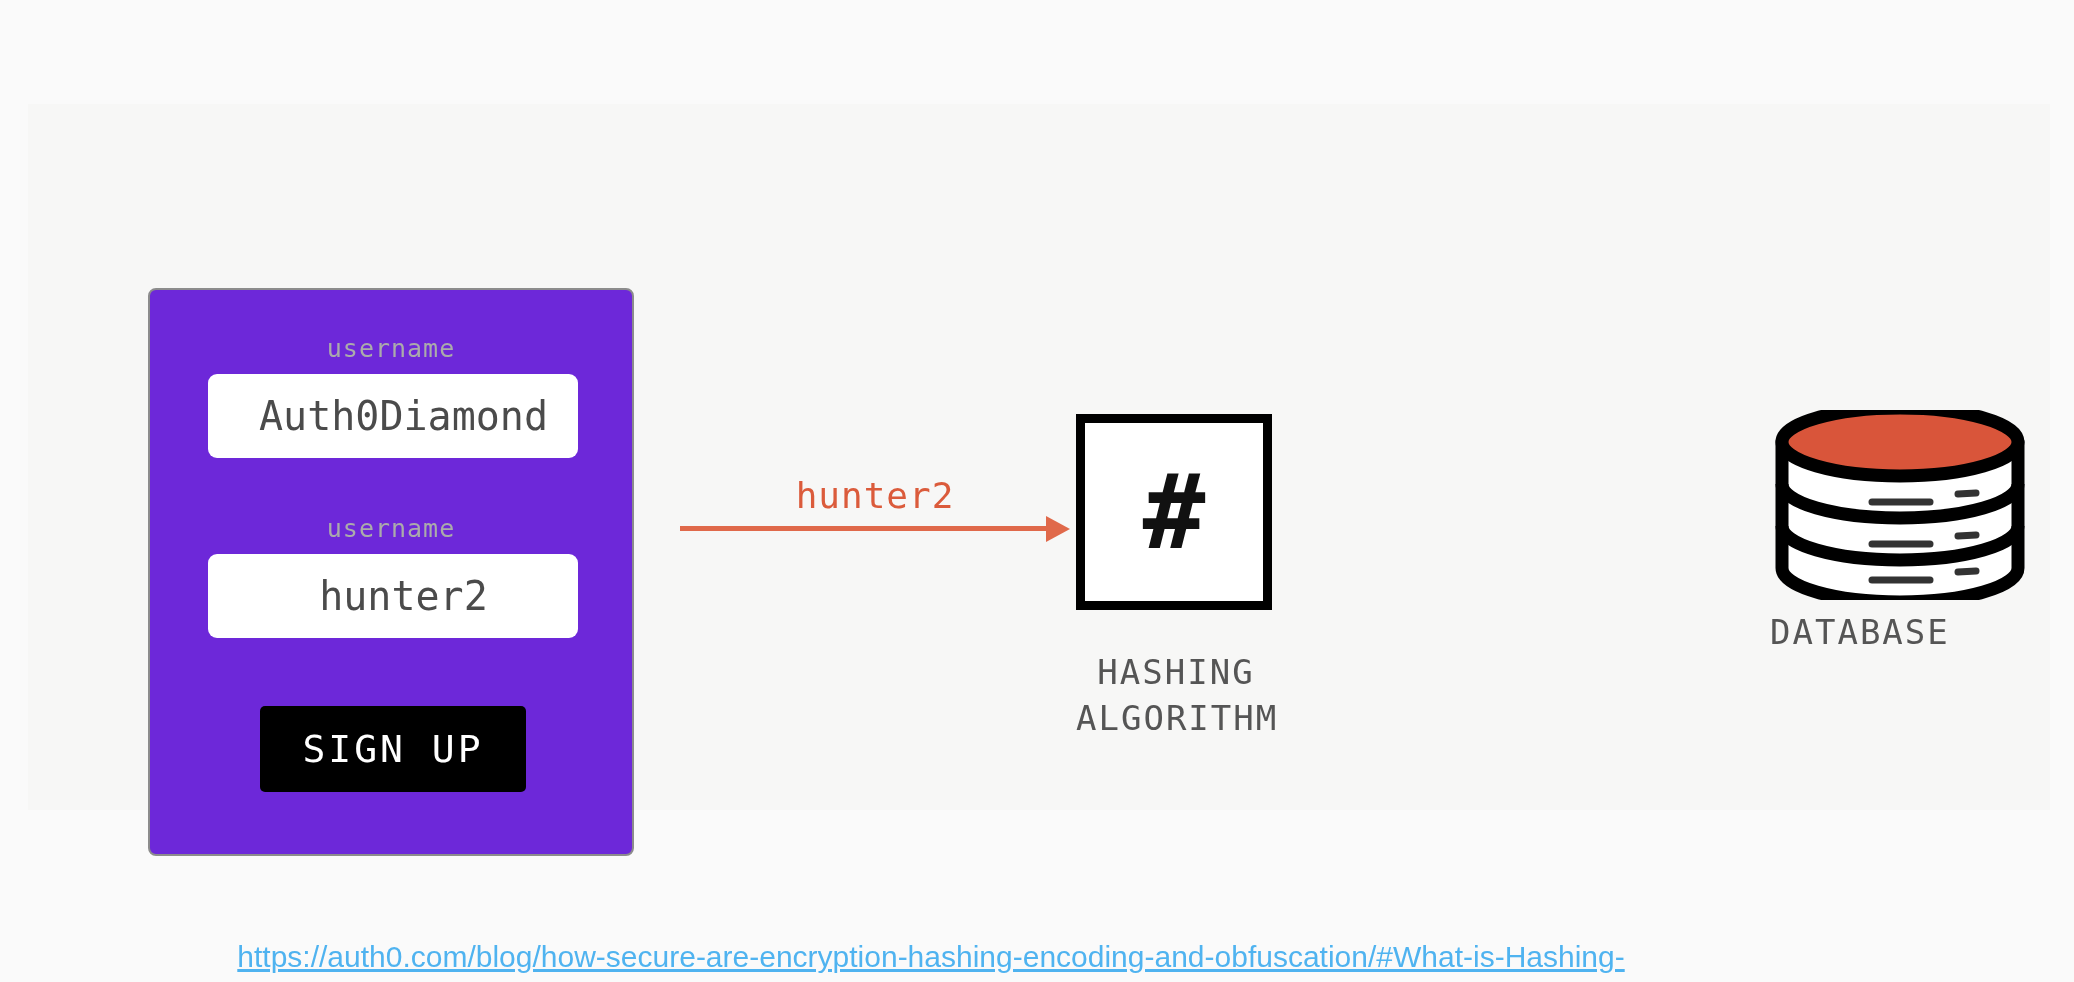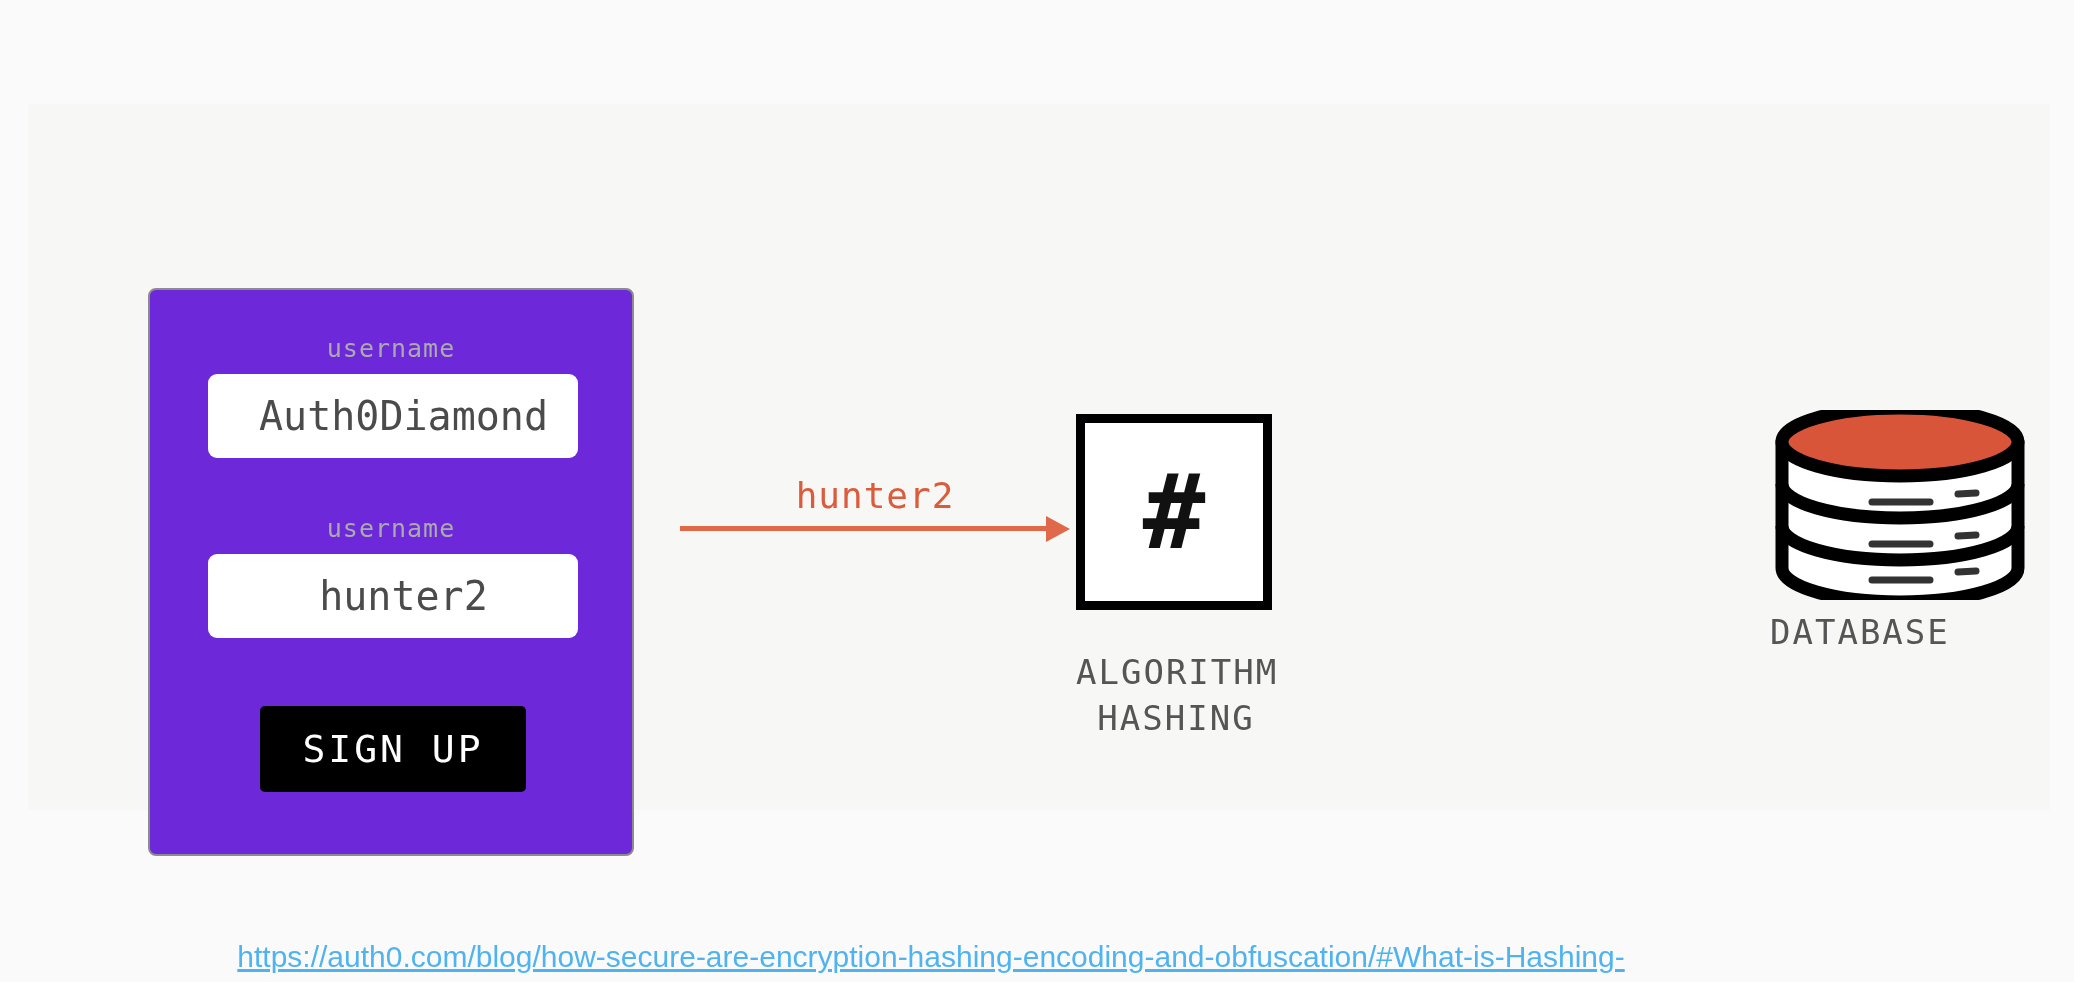--- a/index.html
+++ b/index.html
@@ -230,22 +230,22 @@
       <div class="arrow-label">hunter2</div>
       <div class="arrow-line"></div>
       <div class="arrow-head"></div>
     </div>
 
     <div id="hash-node">
       <div id="hash-box">
         <span id="hash-glyph">#</span>
       </div>
       <div id="hash-label">
+        <div>HASHING</div>
         <div>ALGORITHM</div>
-        <div>HASHING</div>
       </div>
     </div>
 
 
     <div id="db-node">
       <svg id="db-icon" width="260" height="190" viewBox="0 0 260 190">
 
         <path d="M12 32 L12 158 A118 34 0 0 0 248 158 L248 32 Z" fill="#ffffff" stroke="#000000" stroke-width="13" stroke-linejoin="round"></path>
 
         <ellipse cx="130" cy="32" rx="118" ry="34" fill="#d9553a" stroke="#000000" stroke-width="13"></ellipse>

